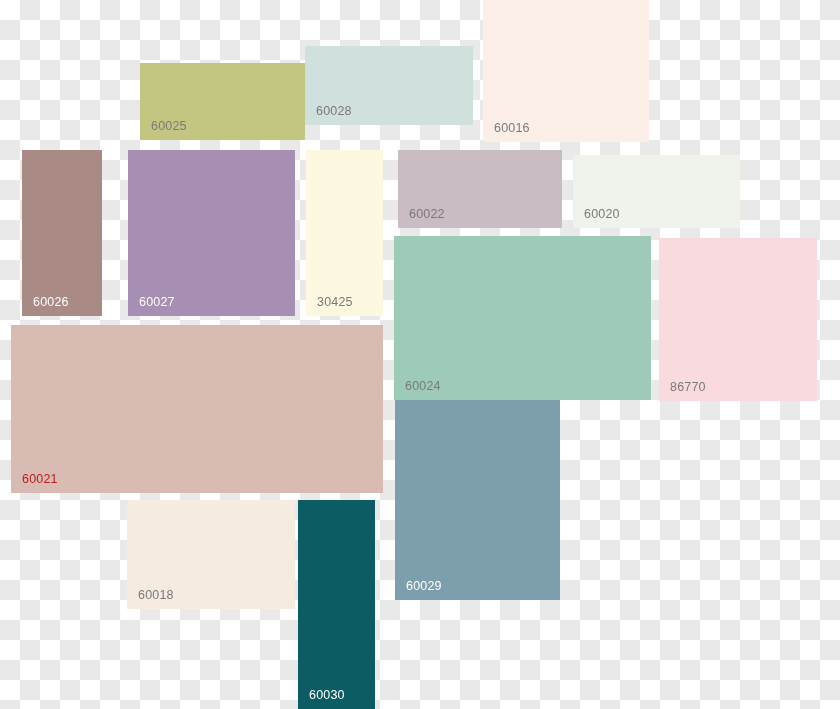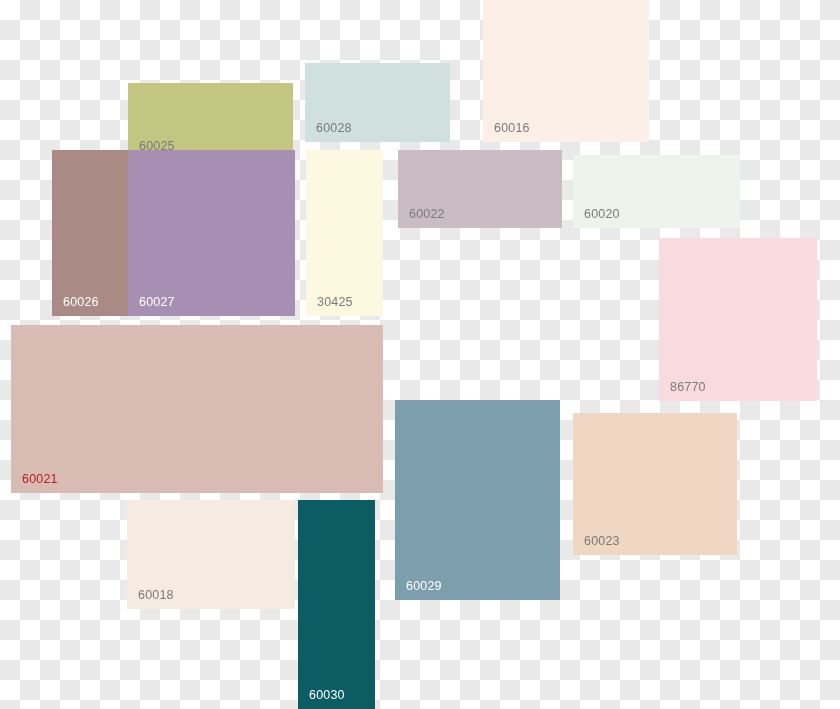--- a/index.html
+++ b/index.html
@@ -40,55 +40,55 @@
     white-space: nowrap;
     font-family: "Liberation Sans", sans-serif;
   }
   .lbl-dark { color: #7a7a7a; }
   .lbl-light { color: #ffffff; }
 </style>
 </head>
 <body>
 
 <div id="canvas">
-    <div class="swatch" style="left: 128px; top: 63px; width: 165px; height: 77px; background-color: rgb(195, 198, 129); margin-top: 20px;">
+    <div class="swatch" style="left: 140px; top: 63px; width: 165px; height: 77px; background-color: rgb(195, 198, 129);">
       <span class="swatch-label lbl-dark" style="color: rgb(122, 122, 122);">60025</span>
     </div>
-    <div class="swatch" style="left: 305px; top: 63px; width: 145px; height: 79px; background-color: rgb(207, 224, 221);">
+    <div class="swatch" style="left: 305px; top: 46px; width: 168px; height: 79px; background-color: rgb(207, 224, 221);">
       <span class="swatch-label lbl-dark" style="color: rgb(122, 122, 122);">60028</span>
     </div>
     <div class="swatch" style="left: 483px; top: 0px; width: 166px; height: 142px; background-color: rgb(252, 239, 231);">
       <span class="swatch-label lbl-dark" style="color: rgb(122, 122, 122);">60016</span>
     </div>
-    <div class="swatch" style="left: 52px; top: 150px; width: 80px; height: 166px; background-color: rgb(169, 138, 133);">
+    <div class="swatch" style="left: 22px; top: 150px; width: 80px; height: 166px; background-color: rgb(169, 138, 133);">
       <span class="swatch-label lbl-light" style="color: rgb(255, 255, 255);">60026</span>
     </div>
     <div class="swatch" style="left: 128px; top: 150px; width: 167px; height: 166px; background-color: rgb(166, 143, 178);">
       <span class="swatch-label lbl-light" style="color: rgb(255, 255, 255);">60027</span>
     </div>
     <div class="swatch" style="left: 306px; top: 150px; width: 77px; height: 166px; background-color: rgb(253, 248, 224);">
       <span class="swatch-label lbl-dark" style="color: rgb(122, 122, 122);">30425</span>
     </div>
     <div class="swatch" style="left: 398px; top: 150px; width: 164px; height: 78px; background-color: rgb(201, 188, 194);">
       <span class="swatch-label lbl-dark" style="color: rgb(122, 122, 122);">60022</span>
     </div>
     <div class="swatch" style="left: 573px; top: 155px; width: 167px; height: 73px; background-color: rgb(238, 243, 235);">
       <span class="swatch-label lbl-dark" style="color: rgb(122, 122, 122);">60020</span>
     </div>
+    <div class="swatch" style="left: 394px; top: 236px; width: 257px; height: 164px; background-color: rgb(158, 203, 184);">
+      <span class="swatch-label lbl-dark" style="color: rgb(122, 122, 122);">60024</span>
+    </div>
     <div class="swatch" style="left: 659px; top: 238px; width: 158px; height: 163px; background-color: rgb(249, 219, 223);">
       <span class="swatch-label lbl-dark" style="color: rgb(122, 122, 122);">86770</span>
     </div>
     <div class="swatch" style="left: 11px; top: 325px; width: 372px; height: 168px; background-color: rgb(216, 188, 180);">
       <span class="swatch-label lbl-dark" style="color: #b91c1c;">60021</span>
     </div>
     <div class="swatch" style="left: 395px; top: 400px; width: 165px; height: 200px; background-color: rgb(125, 159, 173);">
       <span class="swatch-label lbl-light" style="color: rgb(255, 255, 255);">60029</span>
-    </div>
-    <div class="swatch" style="left: 573px; top: 413px; width: 164px; height: 142px; background-color: rgb(239, 215, 195);">
-      <span class="swatch-label lbl-dark" style="color: rgb(122, 122, 122);">60023</span>
     </div>
     <div class="swatch" style="left: 127px; top: 500px; width: 168px; height: 109px; background-color: rgb(245, 235, 225);">
       <span class="swatch-label lbl-dark" style="color: rgb(122, 122, 122);">60018</span>
     </div>
     <div class="swatch" style="left: 298px; top: 500px; width: 77px; height: 209px; background-color: rgb(11, 92, 99);">
       <span class="swatch-label lbl-light" style="color: rgb(255, 255, 255);">60030</span>
     </div>
   </div>
 
 </body></html>

